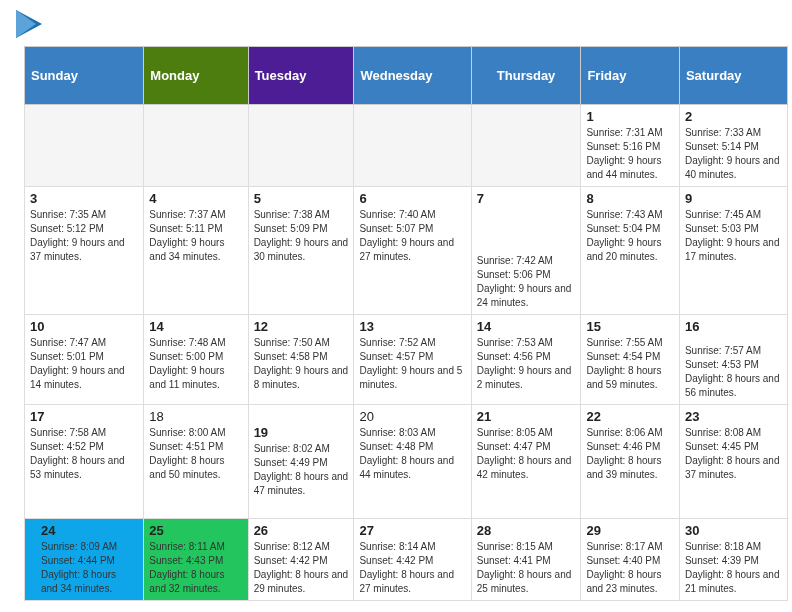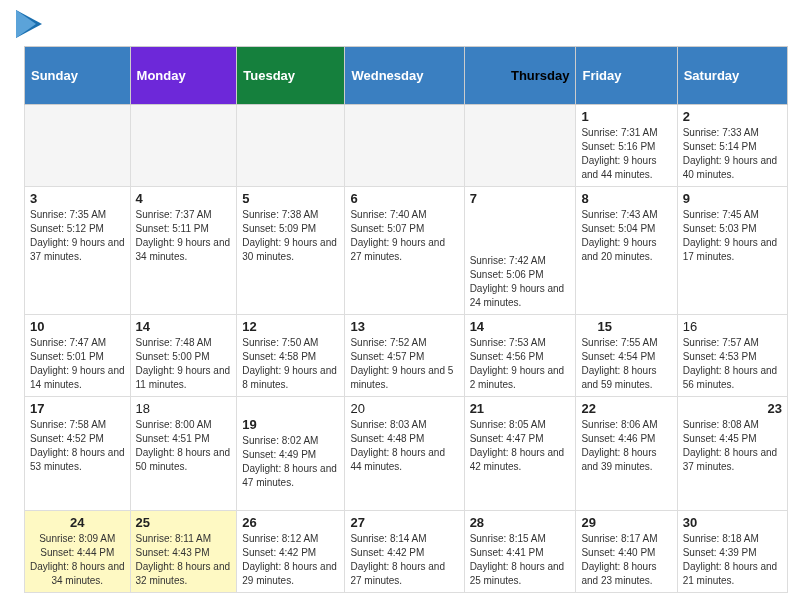--- a/index.html
+++ b/index.html
@@ -36,24 +36,24 @@
     <div class="title-area">
       <div style="font-size:34px; font-weight:normal; color:#333;"></div>
       <div style="font-size:14px; color:#555;"></div>
     </div>
   </div>
 
   <table class="calendar" style="width:100%; border-collapse:collapse;">
     <thead>
       <tr id="day-headers">
           <th class="day-header" style="background: rgb(58, 127, 193); color: rgb(255, 255, 255); text-align: left; padding: 5px 6px; font-size: 13px; font-weight: bold; border: 1px solid rgb(204, 204, 204);">Sunday</th>
-          <th class="day-header" style="background: #6d28d9; color: rgb(255, 255, 255); text-align: left; padding: 7px 6px; font-size: 13px; font-weight: bold; border: 1px solid rgb(204, 204, 204);">Monday</th>
-          <th class="day-header" style="background: #15803d; color: rgb(255, 255, 255); text-align: left; padding: 21px 6px; font-size: 13px; font-weight: bold; border: 1px solid rgb(204, 204, 204);">Tuesday</th>
+          <th class="day-header" style="background: #4d7c0f; color: rgb(255, 255, 255); text-align: left; padding: 7px 6px; font-size: 13px; font-weight: bold; border: 1px solid rgb(204, 204, 204);">Monday</th>
+          <th class="day-header" style="background: #4c1d95; color: rgb(255, 255, 255); text-align: left; padding: 21px 6px; font-size: 13px; font-weight: bold; border: 1px solid rgb(204, 204, 204);">Tuesday</th>
           <th class="day-header" style="background: rgb(58, 127, 193); color: rgb(255, 255, 255); text-align: left; padding: 5px 6px; font-size: 13px; font-weight: bold; border: 1px solid rgb(204, 204, 204);">Wednesday</th>
-          <th class="day-header" style="background: rgb(58, 127, 193); color: #000000; text-align: right; padding: 5px 6px; font-size: 13px; font-weight: bold; border: 1px solid rgb(204, 204, 204);">Thursday</th>
+          <th class="day-header" style="background: rgb(58, 127, 193); color: #ffffff; text-align: center; padding: 5px 6px; font-size: 13px; font-weight: bold; border: 1px solid rgb(204, 204, 204);">Thursday</th>
           <th class="day-header" style="background: rgb(58, 127, 193); color: rgb(255, 255, 255); text-align: left; padding: 5px 6px; font-size: 13px; font-weight: bold; border: 1px solid rgb(204, 204, 204);">Friday</th>
           <th class="day-header" style="background: rgb(58, 127, 193); color: rgb(255, 255, 255); text-align: left; padding: 5px 6px; font-size: 13px; font-weight: bold; border: 1px solid rgb(204, 204, 204);">Saturday</th>
         </tr>
     </thead>
     <tbody id="calendar-body">
         <tr>
           <td style="vertical-align: top; border: 1px solid rgb(221, 221, 221); padding: 4px 5px; min-height: 80px; background: rgb(245, 245, 245);"></td>
           <td style="vertical-align: top; border: 1px solid rgb(221, 221, 221); padding: 4px 5px; min-height: 80px; background: rgb(245, 245, 245);"></td>
           <td style="vertical-align: top; border: 1px solid rgb(221, 221, 221); padding: 4px 5px; min-height: 80px; background: rgb(245, 245, 245);"></td>
           <td style="vertical-align: top; border: 1px solid rgb(221, 221, 221); padding: 4px 5px; min-height: 80px; background: rgb(245, 245, 245);"></td>
@@ -140,27 +140,27 @@
 Sunset: 4:57 PM
 Daylight: 9 hours and 5 minutes.</div>
           </td>
           <td style="vertical-align: top; border: 1px solid rgb(221, 221, 221); padding: 4px 5px; min-height: 80px; background: rgb(255, 255, 255);">
             <div style="font-size: 13px; font-weight: bold; color: rgb(34, 34, 34); margin-bottom: 2px;">14</div>
             <div style="font-size: 10px; color: rgb(51, 51, 51); line-height: 1.4; white-space: pre-line;">Sunrise: 7:53 AM
 Sunset: 4:56 PM
 Daylight: 9 hours and 2 minutes.</div>
           </td>
           <td style="vertical-align: top; border: 1px solid rgb(221, 221, 221); padding: 4px 5px; min-height: 80px; background: rgb(255, 255, 255);">
-            <div style="font-size: 13px; font-weight: bold; color: rgb(34, 34, 34); margin-bottom: 2px; margin-left: 16px;">15</div>
+            <div style="font-size: 13px; font-weight: bold; color: rgb(34, 34, 34); margin-bottom: 2px;">15</div>
             <div style="font-size: 10px; color: rgb(51, 51, 51); line-height: 1.4; white-space: pre-line;">Sunrise: 7:55 AM
 Sunset: 4:54 PM
 Daylight: 8 hours and 59 minutes.</div>
           </td>
           <td style="vertical-align: top; border: 1px solid rgb(221, 221, 221); padding: 4px 5px; min-height: 80px; background: rgb(255, 255, 255);">
-            <div style="font-size: 13px; font-weight: normal; color: rgb(34, 34, 34); margin-bottom: 2px;">16</div>
+            <div style="font-size: 13px; font-weight: bold; color: rgb(34, 34, 34); margin-bottom: 10px;">16</div>
             <div style="font-size: 10px; color: rgb(51, 51, 51); line-height: 1.4; white-space: pre-line;">Sunrise: 7:57 AM
 Sunset: 4:53 PM
 Daylight: 8 hours and 56 minutes.</div>
           </td>
         </tr>
         <tr>
           <td style="vertical-align: top; border: 1px solid rgb(221, 221, 221); padding: 4px 5px; min-height: 80px; background: rgb(255, 255, 255);">
             <div style="font-size: 13px; font-weight: bold; color: rgb(34, 34, 34); margin-bottom: 2px;">17</div>
             <div style="font-size: 10px; color: rgb(51, 51, 51); line-height: 1.4; white-space: pre-line;">Sunrise: 7:58 AM
 Sunset: 4:52 PM
@@ -190,34 +190,34 @@
 Sunset: 4:47 PM
 Daylight: 8 hours and 42 minutes.</div>
           </td>
           <td style="vertical-align: top; border: 1px solid rgb(221, 221, 221); padding: 4px 5px; min-height: 80px; background: rgb(255, 255, 255);">
             <div style="font-size: 13px; font-weight: bold; color: rgb(34, 34, 34); margin-bottom: 2px;">22</div>
             <div style="font-size: 10px; color: rgb(51, 51, 51); line-height: 1.4; white-space: pre-line;">Sunrise: 8:06 AM
 Sunset: 4:46 PM
 Daylight: 8 hours and 39 minutes.</div>
           </td>
           <td style="vertical-align: top; border: 1px solid rgb(221, 221, 221); padding: 4px 5px; min-height: 80px; background: rgb(255, 255, 255);">
-            <div style="font-size: 13px; font-weight: bold; color: rgb(34, 34, 34); margin-bottom: 2px; text-align: right;">23</div>
+            <div style="font-size: 13px; font-weight: bold; color: rgb(34, 34, 34); margin-bottom: 2px;">23</div>
             <div style="font-size: 10px; color: rgb(51, 51, 51); line-height: 1.4; white-space: pre-line;">Sunrise: 8:08 AM
 Sunset: 4:45 PM
 Daylight: 8 hours and 37 minutes.</div>
           </td>
         </tr>
         <tr>
-          <td style="vertical-align: top; border: 1px solid rgb(221, 221, 221); padding: 4px 5px; min-height: 80px; background: #fef9c3; text-align: center;">
+          <td style="vertical-align: top; border: 1px solid rgb(221, 221, 221); padding: 4px 16px; min-height: 80px; background: #0ea5e9;">
             <div style="font-size: 13px; font-weight: bold; color: rgb(34, 34, 34); margin-bottom: 2px;">24</div>
             <div style="font-size: 10px; color: rgb(51, 51, 51); line-height: 1.4; white-space: pre-line;">Sunrise: 8:09 AM
 Sunset: 4:44 PM
 Daylight: 8 hours and 34 minutes.</div>
           </td>
-          <td style="vertical-align: top; border: 1px solid rgb(221, 221, 221); padding: 4px 5px; min-height: 80px; background: #fef9c3;">
+          <td style="vertical-align: top; border: 1px solid rgb(221, 221, 221); padding: 4px 5px; min-height: 80px; background: #22c55e;">
             <div style="font-size: 13px; font-weight: bold; color: rgb(34, 34, 34); margin-bottom: 2px;">25</div>
             <div style="font-size: 10px; color: rgb(51, 51, 51); line-height: 1.4; white-space: pre-line;">Sunrise: 8:11 AM
 Sunset: 4:43 PM
 Daylight: 8 hours and 32 minutes.</div>
           </td>
           <td style="vertical-align: top; border: 1px solid rgb(221, 221, 221); padding: 4px 5px; min-height: 80px; background: rgb(255, 255, 255);">
             <div style="font-size: 13px; font-weight: bold; color: rgb(34, 34, 34); margin-bottom: 2px;">26</div>
             <div style="font-size: 10px; color: rgb(51, 51, 51); line-height: 1.4; white-space: pre-line;">Sunrise: 8:12 AM
 Sunset: 4:42 PM
 Daylight: 8 hours and 29 minutes.</div>

